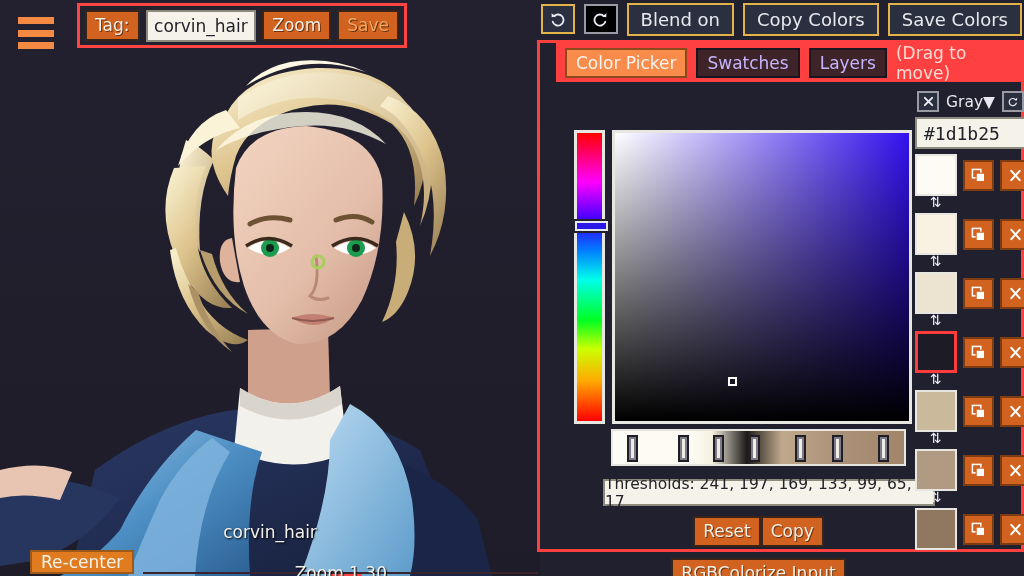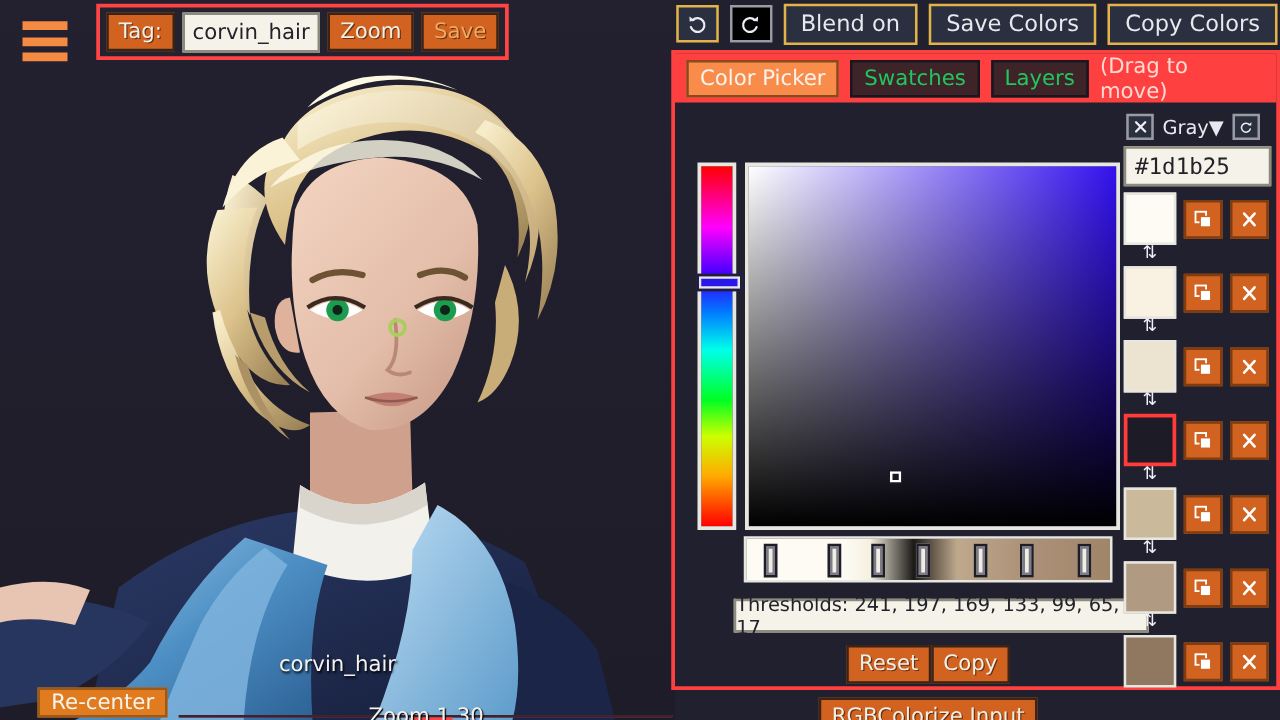--- a/index.html
+++ b/index.html
@@ -54,28 +54,28 @@
   }
   .icon-btn.redo { background: #000; border-color: #9a9aa4; }
   .tool-btn {
     background: #2b3040; border: 2px solid #e3b34a; color: #e8e9ef;
     font-size: 18px; padding: 4px 12px; cursor: pointer; white-space: nowrap;
   }
 
   
   .picker-panel {
     position: absolute; left: 537px; top: 40px; width: 487px; height: 512px;
-    background: #21202e; border: 3px solid #ff4040;
+    background: #21202e; border: 3px solid #ff4040; padding-left: 16px;
   }
   .panel-head {
     height: 39px; background: #ff4040; display: flex; align-items: center;
     padding: 0 9px; gap: 9px;
   }
   .tab {
-    background: #3e2328; border: 2px solid #1a1620; color: #22c55e;
+    background: #3e2328; border: 2px solid #1a1620; color: #c4b5fd;
     font-size: 17px; padding: 3px 9px; cursor: pointer; white-space: nowrap;
   }
   .tab.active { background: #f98c4b; color: #f7f4ee; border-color: #8a4a1c; }
   .drag-hint { margin-left: auto; color: #ffd9d3; font-size: 17px; padding-right: 4px; }
 
   .panel-body { position: relative; height: 470px; }
 
   .hue-bar {
     position: absolute; left: 18px; top: 48px; width: 31px; height: 294px;
     border: 3px solid #e8e6e0;
@@ -290,22 +290,22 @@
         <path d="M3 2.5 L3.2 7.4 L8.2 6.4 Z" fill="#eceaf2"></path>
       </svg>
     </div>
     <div class="icon-btn redo">
       <svg width="17" height="17" viewBox="0 0 20 20">
         <path d="M14 6 A6.5 6.5 0 1 0 15.6 12.6" stroke="#eceaf2" stroke-width="2.1" fill="none" stroke-linecap="round"></path>
         <path d="M17 2.5 L16.8 7.4 L11.8 6.4 Z" fill="#eceaf2"></path>
       </svg>
     </div>
     <div class="tool-btn">Blend on</div>
+    <div class="tool-btn">Copy Colors</div>
     <div class="tool-btn">Save Colors</div>
-    <div class="tool-btn">Copy Colors</div>
   </div>
 
   <div class="picker-panel">
 
     <div class="panel-head">
       <div class="tab active">Color Picker</div>
       <div class="tab">Swatches</div>
       <div class="tab">Layers</div>
       <div class="drag-hint">(Drag to move)</div>
     </div>

